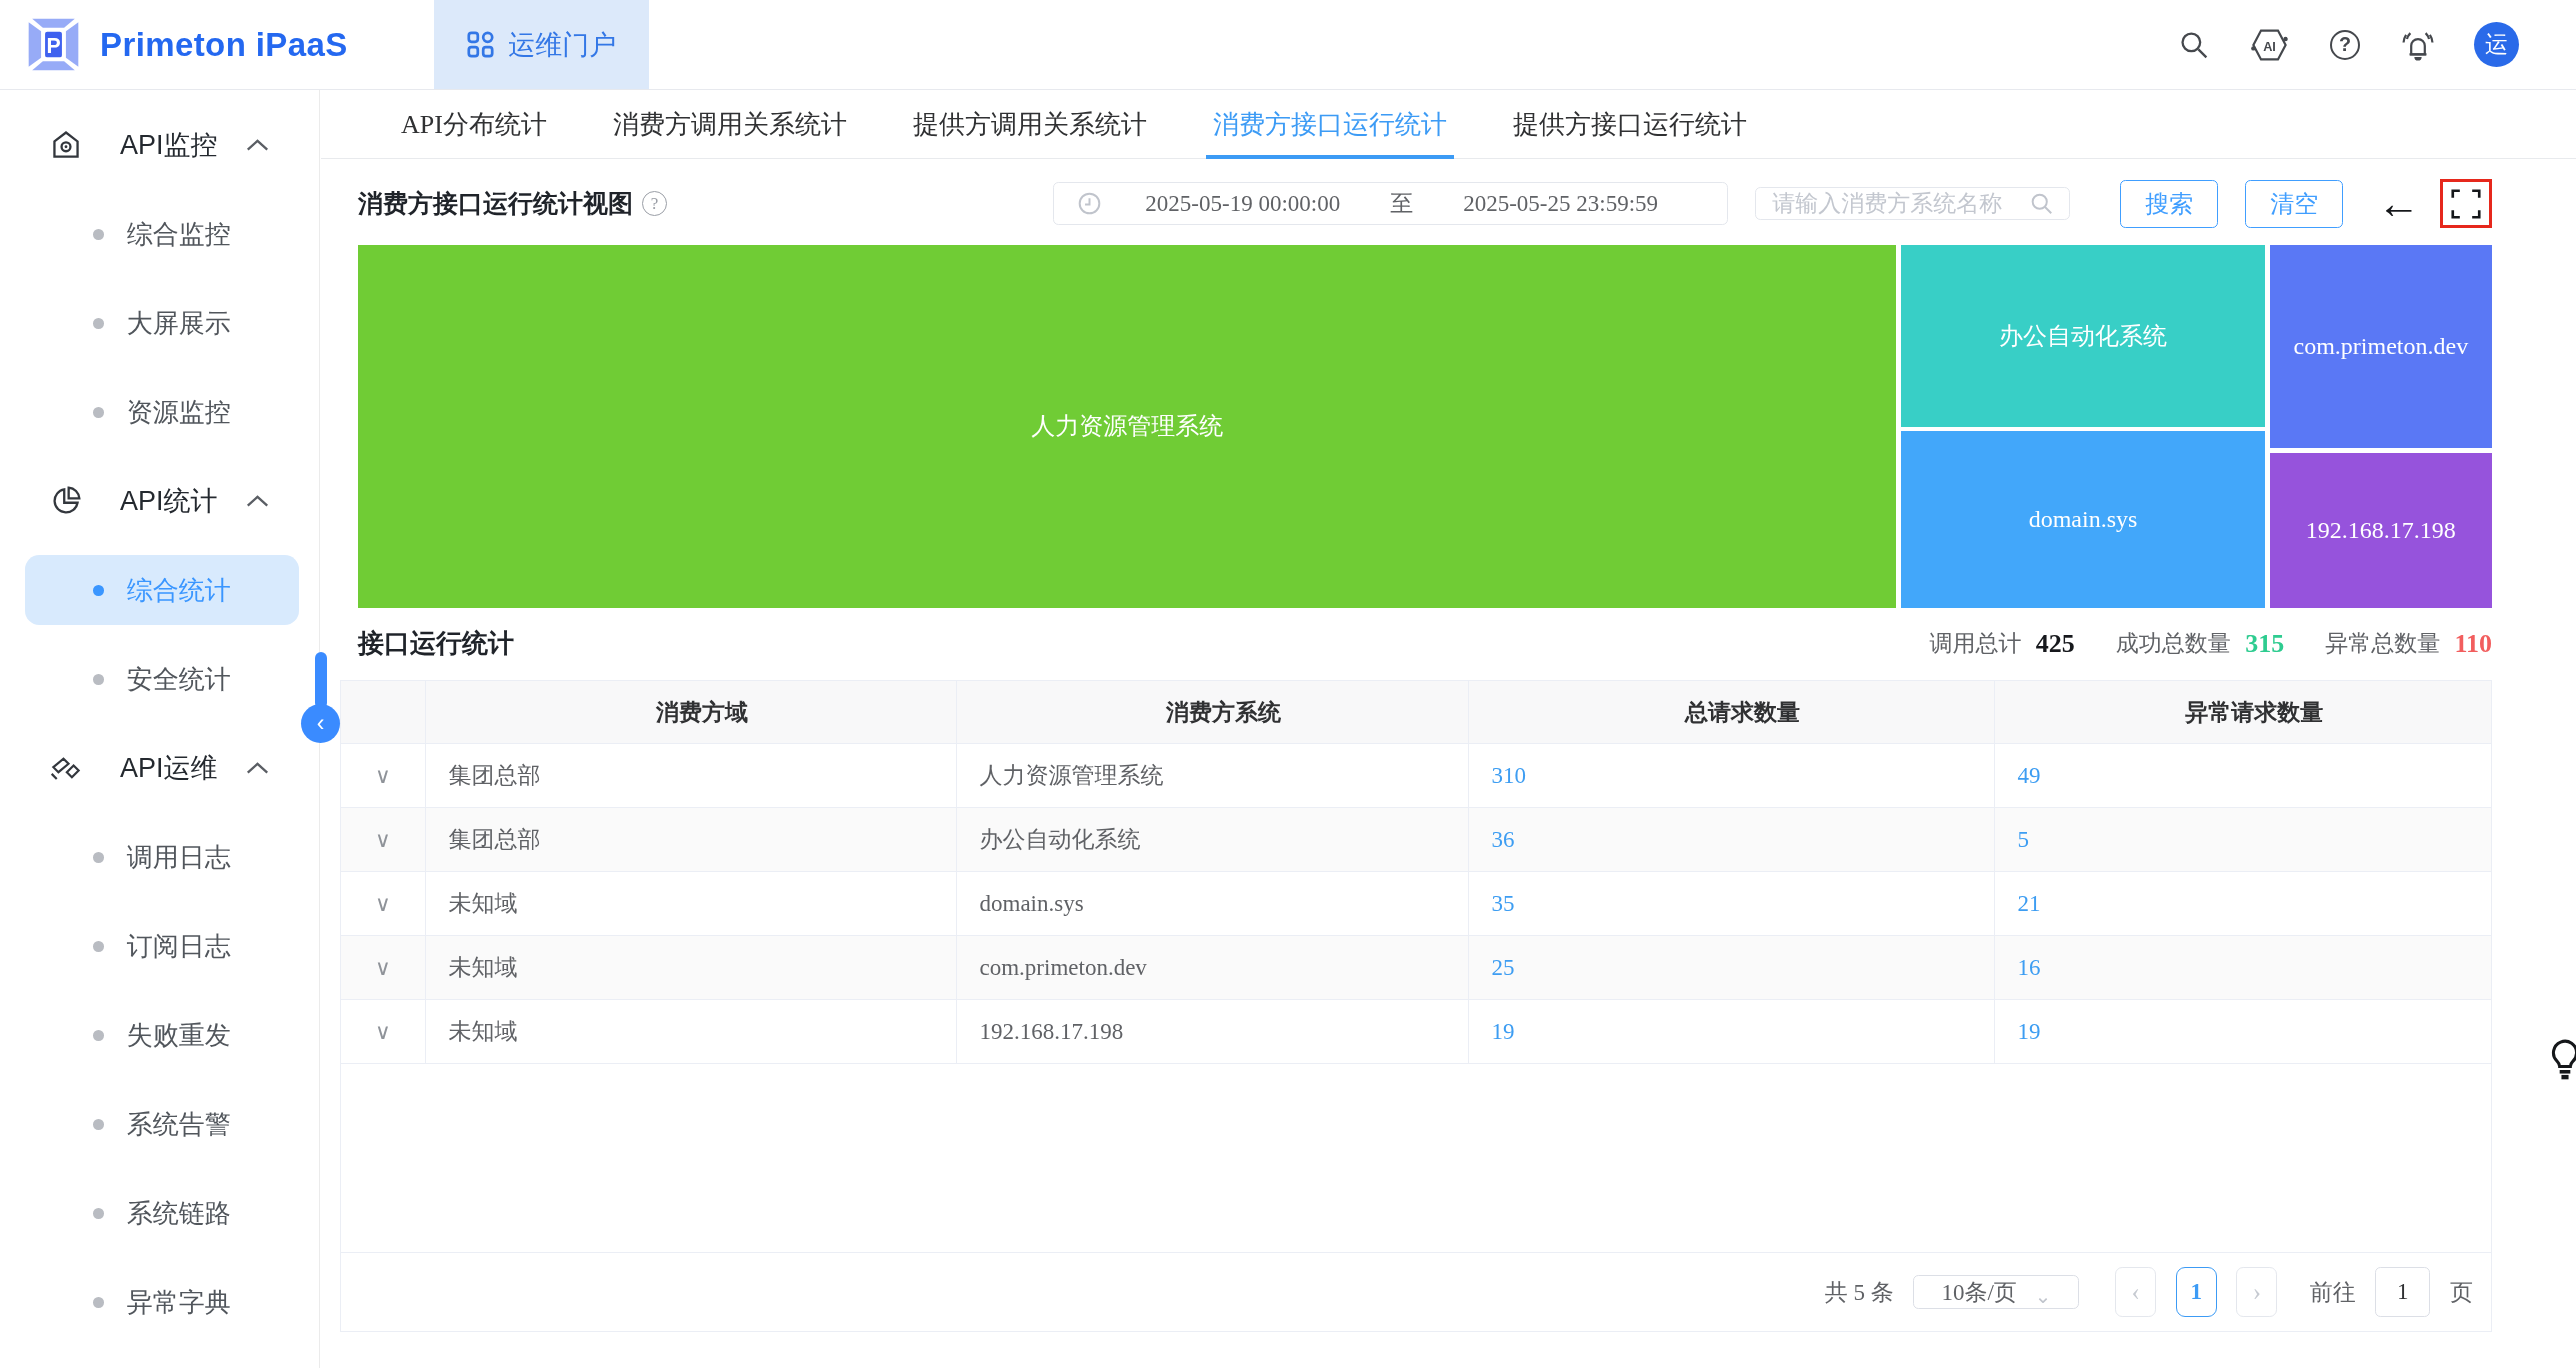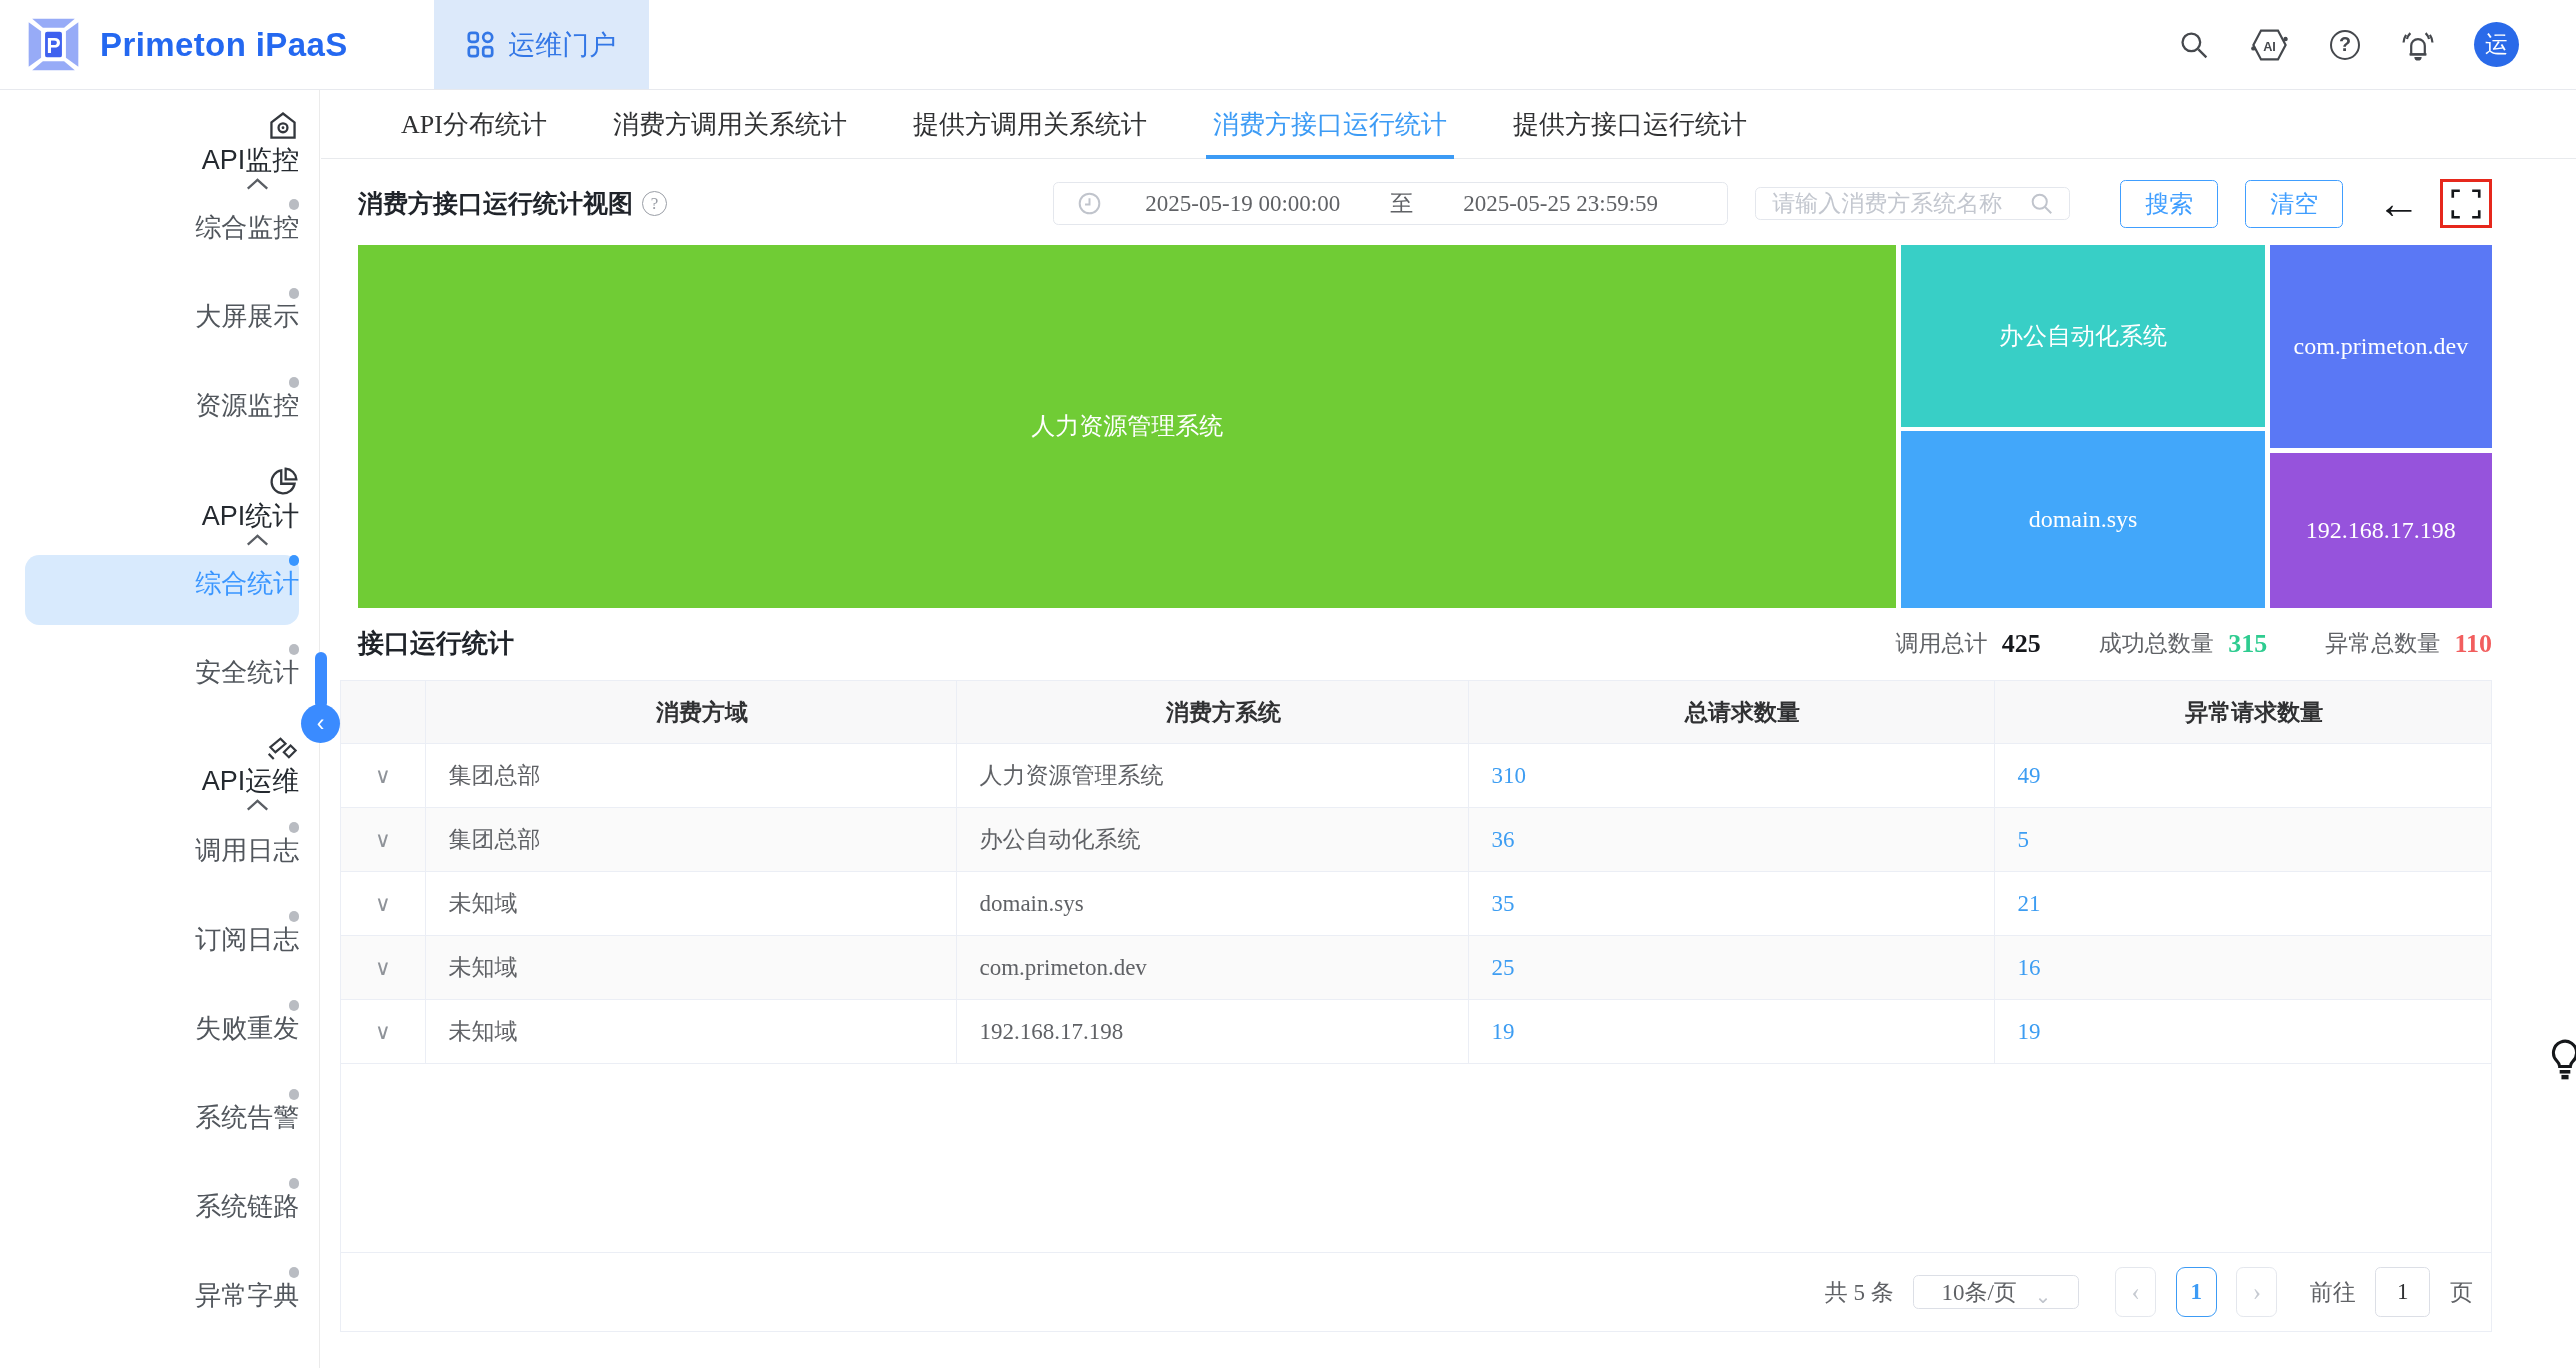--- a/index.html
+++ b/index.html
@@ -14,21 +14,21 @@
   .topbar-icons { margin-left:auto; display:flex; align-items:center; gap:39px; margin-right:57px; }
   .tb-icon { width:34px; height:34px; display:flex; align-items:center; justify-content:center; cursor:pointer; }
   .q-circle { width:30px; height:30px; border:2.2px solid #45484d; border-radius:50%; display:flex; align-items:center; justify-content:center; font-size:19.7px; font-weight:bold; color:#45484d; }
   .q-circle::after { content:"?"; }
   .ai-hex { position:relative; width:39px; height:36px; display:flex; align-items:center; justify-content:center; }
   .avatar { width:45px; height:45px; border-radius:50%; background:#2a6ae9; color:#fff; display:flex; align-items:center; justify-content:center; font-size:23px; cursor:pointer; }
 
   
   .sidebar { position:absolute; top:90px; left:0; width:320px; height:1278px; border-right:0.9px solid #ebebeb; background:#fff; padding-top:10.7px; }
   .nav-row { height:89px; display:flex; align-items:center; padding:0 19.7px 0 25px; }
-  .nav-inner { display:flex; align-items:flex-end; width:100%; height:70px; border-radius:14.3px; padding-left:25px; cursor:pointer;flex-direction:column; }
+  .nav-inner { display:flex; align-items:center; width:100%; height:70px; border-radius:14.3px; padding-left:25px; cursor:pointer; }
   .nav-section .nav-inner { padding-left:25px; }
   .sec-icon { width:32px; height:32px; display:flex; align-items:center; justify-content:center; }
   .sec-label { margin-left:38px; font-size:27px; color:#24292f; }
   .sec-chevron { margin-left:auto; margin-right:30px; }
   .sub .nav-inner { padding-left:68px; }
   .dot { width:10.7px; height:10.7px; border-radius:50%; background:#b9bcc2; flex:none; }
   .sub-label { margin-left:23px; font-size:26px; color:#51565c; }
   .sub.active .nav-inner { background:#d8eafd; }
   .sub.active .dot { background:#3a96ff; }
   .sub.active .sub-label { color:#3a96ff; }
@@ -67,21 +67,21 @@
   .tm-midcol { flex:408 0 0; }
   .tm-rightcol { flex:249 0 0; }
   .tm-teal   { background:#38cfc6; flex:36 0 0; }
   .tm-lblue  { background:#42a7fa; flex:35 0 0; }
   .tm-blue   { background:#5a78f5; flex:25 0 0; }
   .tm-purple { background:#9653dc; flex:19 0 0; }
 
   
   .section-row { height:72px; display:flex; align-items:center; padding:0 84px 0 37px; }
   .section-title { font-size:26px; font-weight:bold; color:#1f2329; }
-  .stats { margin-left:auto; display:flex; gap:58px; font-size:23px; color:#606266; }
+  .stats { margin-left:auto; display:flex; gap:41px; font-size:23px; color:#606266; }
   .stat { display:flex; align-items:center; }
   .stat b { font-size:26px; margin-left:14.3px; }
   .v-total { color:#16181c; }
   .v-success { color:#2ecc90; }
   .v-error { color:#f25e5e; }
 
   
   .table-card { margin:0 84px 0 19px; border:0.9px solid #ebeef5; }
   table { width:100%; border-collapse:collapse; table-layout:fixed; font-size:23px; color:#606266; }
   th, td { border-right:0.9px solid #ebeef5; }

